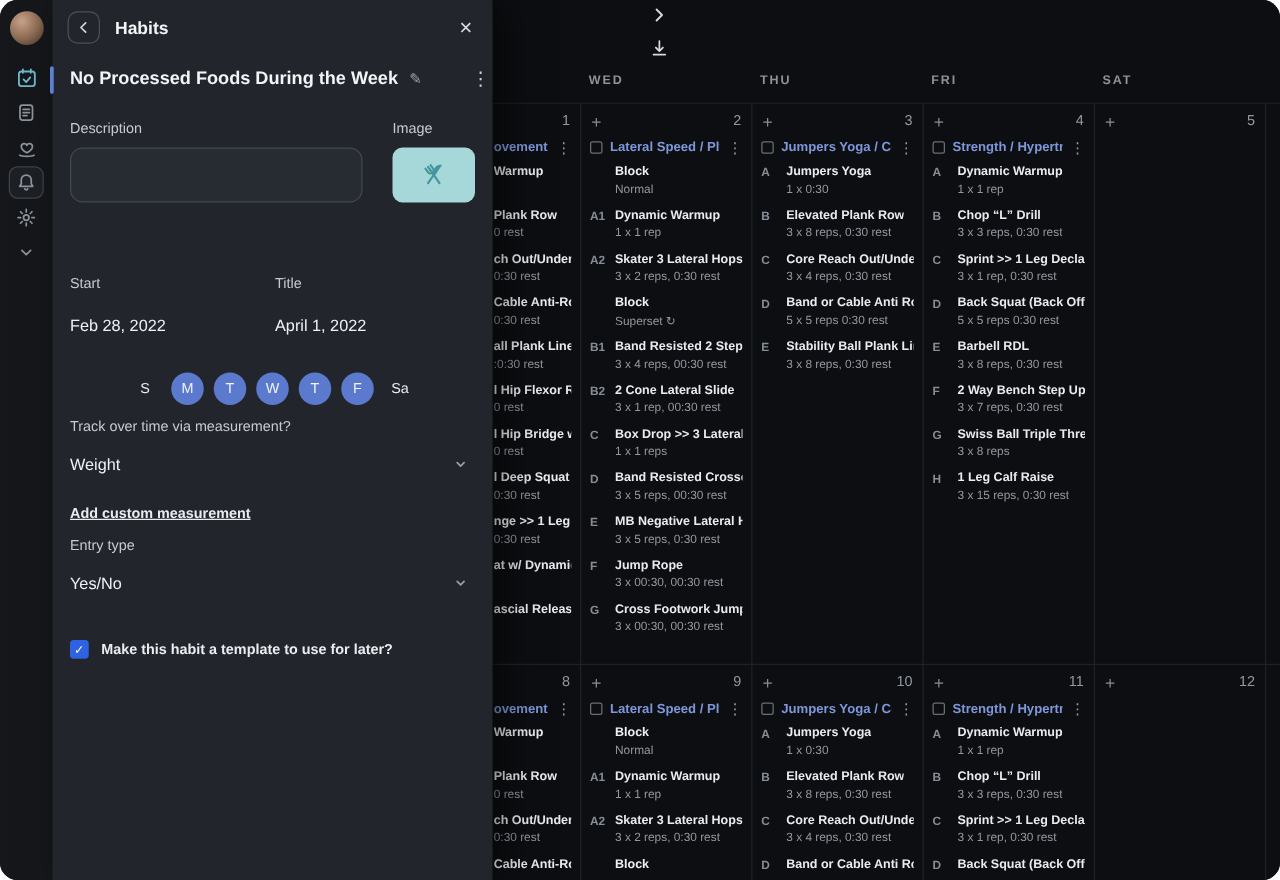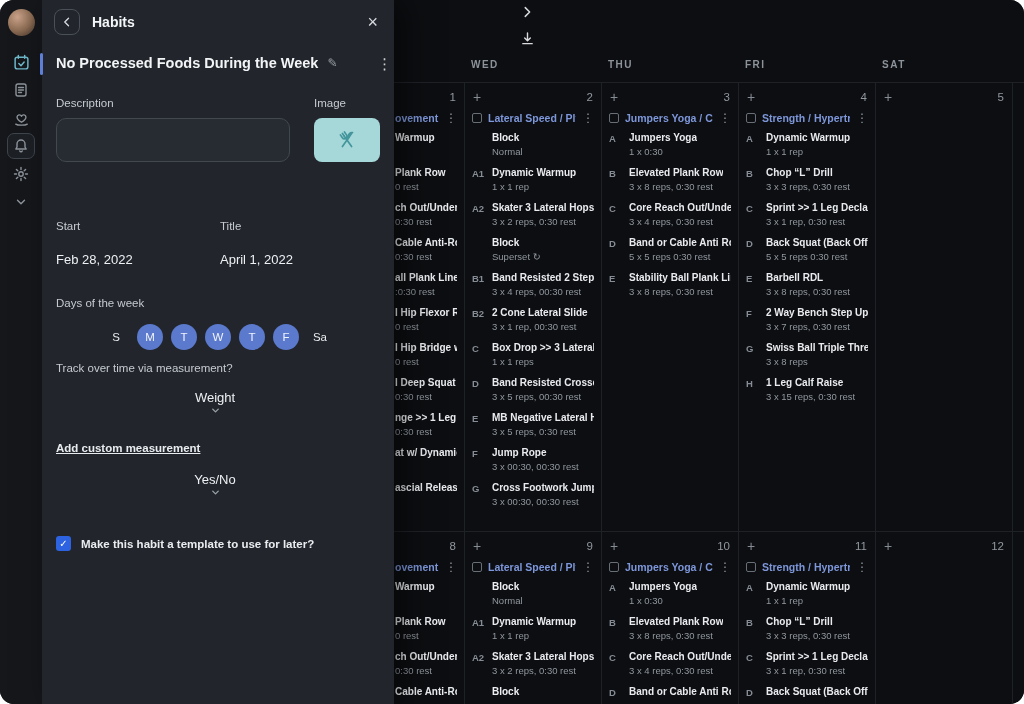--- a/index.html
+++ b/index.html
@@ -63,21 +63,21 @@
   .desc-box{margin-top:9px;height:44px;width:100%;background:#272c32;border:1px solid #424850;border-radius:10px;resize:none;outline:none;}
   .img-box{margin-top:9px;width:66px;height:44px;background:#a6d8da;border-radius:8px;display:flex;align-items:center;justify-content:center;color:#44969c;}
   .two-col{display:flex;margin-top:54px;}
   .two-col .col1{width:164px;flex:none;}
   .f-value{font-size:13px;color:#eef1f4;margin-top:20px;}
   .days-section{margin-top:30px;}
   .days-row{display:flex;align-items:center;justify-content:center;gap:8px;margin-top:15px;}
   .day-pill{width:26px;height:26px;border-radius:50%;display:flex;align-items:center;justify-content:center;font-size:11.5px;color:#e8ebee;flex:none;}
   .day-pill.active{background:#5b7ace;color:#f0f3f8;}
   .select-section{margin-top:12px;}
-  .select-row{display:flex;align-items:center;justify-content:space-between;margin-top:16px;padding-right:6px;flex-direction:column;}
+  .select-row{display:flex;align-items:center;justify-content:space-between;margin-top:16px;padding-right:6px;}
   .select-value{font-size:13px;color:#eef1f4;}
   .select-chevron{color:#9aa0a8;}
   .link{display:inline-block;margin-top:26px;font-size:11.5px;font-weight:700;color:#e9ecef;text-decoration:underline;}
   .checkbox-row{display:flex;align-items:center;gap:10px;margin-top:38px;}
   .checkbox{width:15px;height:15px;background:#2d63e0;border-radius:3px;display:flex;align-items:center;justify-content:center;color:#fff;font-size:10px;flex:none;}
   .checkbox-label{font-size:11.5px;font-weight:700;color:#eaedf0;}
   svg{display:block;}
 </style>
 </head>
 <body>
@@ -667,21 +667,20 @@
           <div class="f-label">Start</div>
           <div class="f-value">Feb 28, 2022</div>
         </div>
         <div class="col2">
           <div class="f-label">Title</div>
           <div class="f-value">April 1, 2022</div>
         </div>
       </div>
 
       <div class="days-section">
-        <div class="f-label">Days of the week</div>
         <div class="days-row">
             <div class="day-pill">S</div>
             <div class="day-pill active">M</div>
             <div class="day-pill active">T</div>
             <div class="day-pill active">W</div>
             <div class="day-pill active">T</div>
             <div class="day-pill active">F</div>
             <div class="day-pill">Sa</div>
           </div>
       </div>
@@ -692,20 +691,21 @@
           <span class="select-value">Weight</span>
           <svg class="select-chevron" width="11" height="11" viewBox="0 0 16 16" fill="none" stroke="currentColor" stroke-width="2" stroke-linecap="round" stroke-linejoin="round">
               <path d="M4 6l4 4 4-4"></path>
             </svg>
         </div>
       </div>
 
       <a class="link">Add custom measurement</a>
 
       <div class="select-section">
+        <div class="f-label">Entry type</div>
         <div class="select-row">
           <span class="select-value">Yes/No</span>
           <svg class="select-chevron" width="11" height="11" viewBox="0 0 16 16" fill="none" stroke="currentColor" stroke-width="2" stroke-linecap="round" stroke-linejoin="round">
               <path d="M4 6l4 4 4-4"></path>
             </svg>
         </div>
       </div>
 
       <div class="checkbox-row">
         <div class="checkbox">

